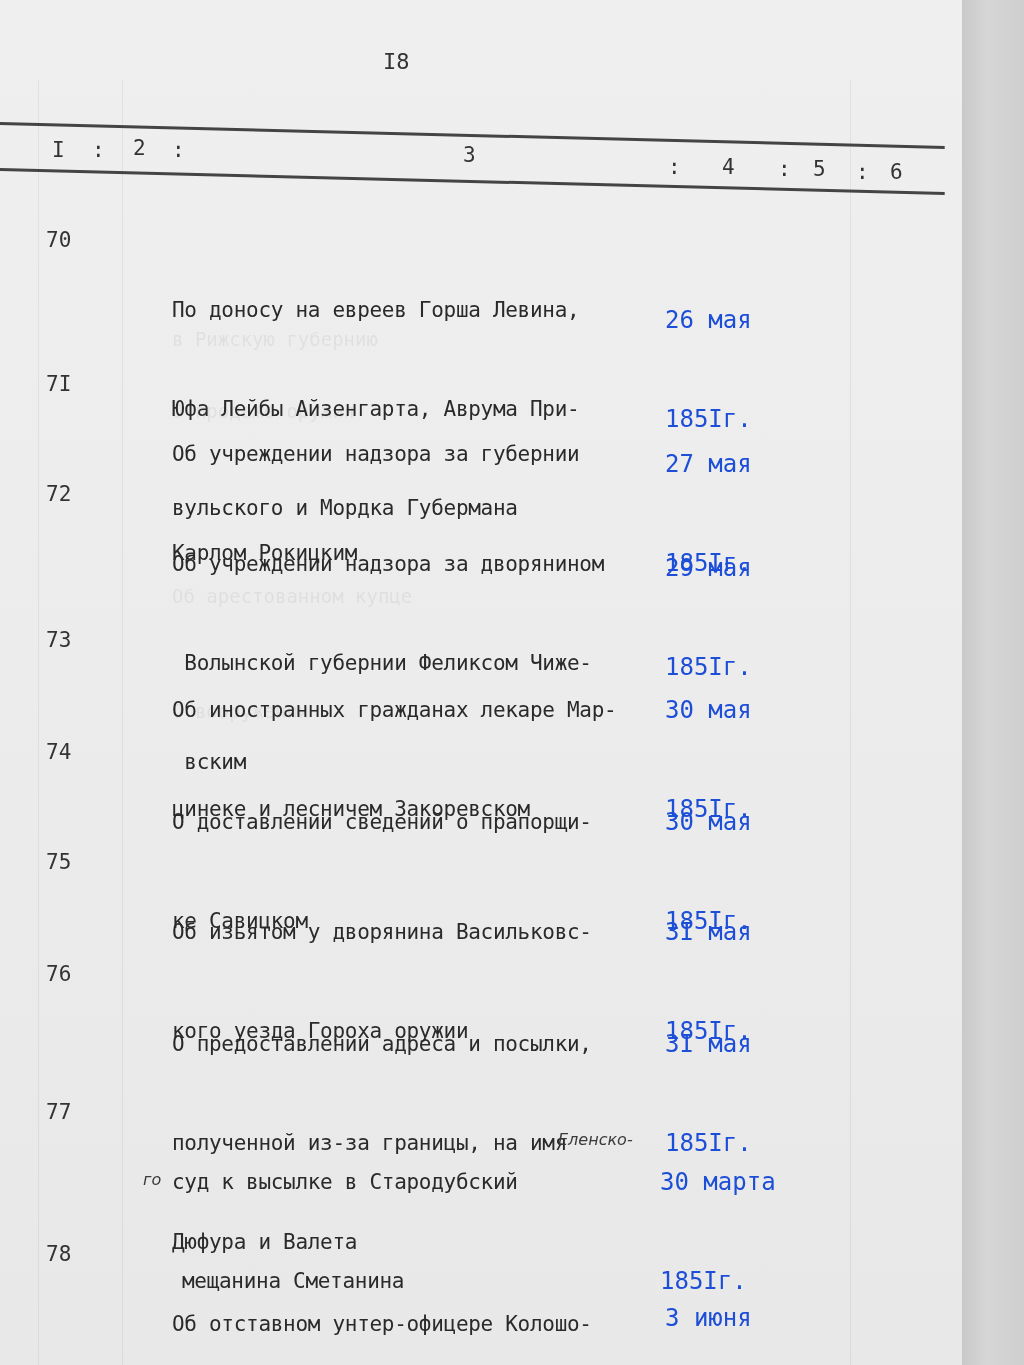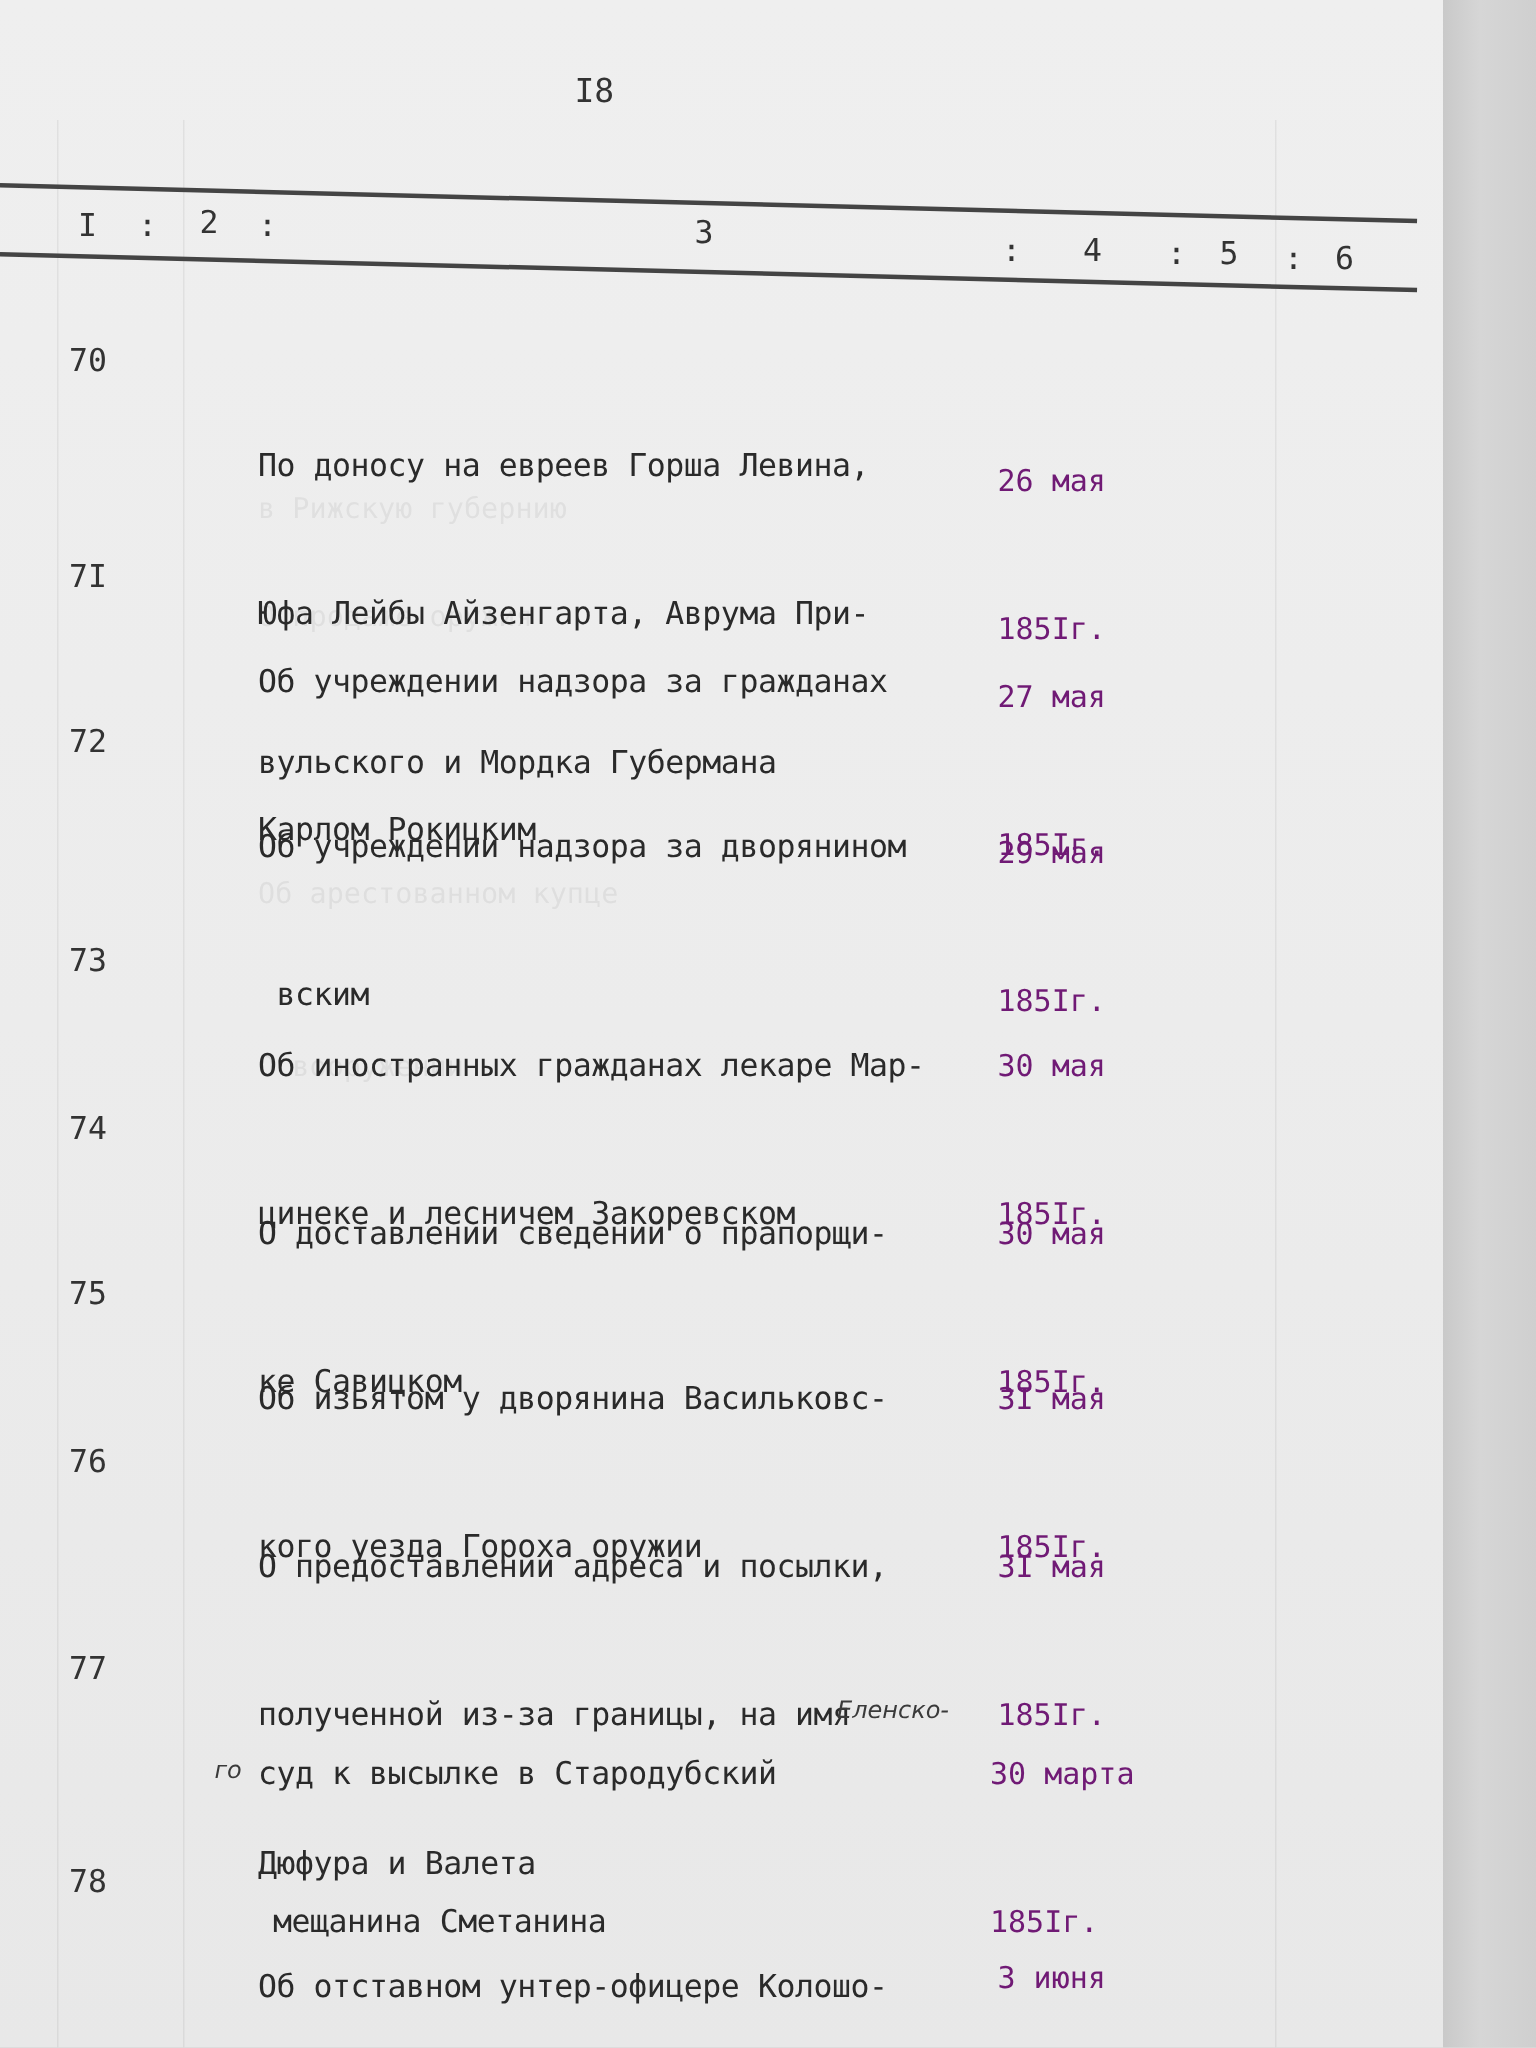--- a/index.html
+++ b/index.html
@@ -27,21 +27,21 @@
   .rule {
     position: absolute; left: 0; height: 3px; background: #444;
     transform-origin: left center;
   }
   .rule.top { top: 122px; width: 945px; transform: rotate(1.45deg); }
   .rule.bottom { top: 168px; width: 945px; transform: rotate(1.45deg); }
   .hdr { position: absolute; font-size: 21px; color: #333; }
   .entry { position: absolute; left: 0; width: 962px; }
   .num { position: absolute; left: 46px; top: 0; font-size: 21px; color: #333; }
   .desc { position: absolute; left: 172px; top: 0; font-size: 21px; line-height: 33px; color: #2a2a2a; white-space: pre; letter-spacing: -0.3px; }
-  .date { position: absolute; left: 665px; top: 10px; font-size: 20px; line-height: 33px; color: #701a75; white-space: pre; }
+  .date { position: absolute; left: 665px; top: 10px; font-size: 24px; line-height: 33px; color: #1d4ed8; white-space: pre; }
   .hand { position: absolute; font-family: "DejaVu Sans", sans-serif; font-style: italic; font-size: 16px; color: #3a3a3a; }
   .ghost { position: absolute; left: 172px; font-size: 19px; color: rgba(0,0,0,0.06); white-space: pre; }
 </style>
 </head>
 <body>
 
 <div class="page"></div>
 <div class="edge"></div>
 
 <div class="faint-vline" style="left:38px"></div>
@@ -81,33 +81,34 @@
   </div>
   <div class="date">
     <div>26 мая</div>
     <div>185Iг.</div>
   </div>
 </div>
 
 <div class="entry" style="top:372px">
   <span class="num">7I</span>
   <div class="desc">
-    <div>Об учреждении надзора за гражданах</div>
+    <div>Об учреждении надзора за губернии</div>
     <div>Карлом Рокицким</div>
   </div>
   <div class="date">
     <div>27 мая</div>
     <div>185Iг.</div>
   </div>
 </div>
 
 <div class="entry" style="top:482px">
   <span class="num">72</span>
   <div class="desc">
     <div>Об учреждении надзора за дворянином</div>
+    <div> Волынской губернии Феликсом Чиже-</div>
     <div> вским</div>
   </div>
   <div class="date" style="top:4px">
     <div>29 мая</div>
     <div>185Iг.</div>
   </div>
 </div>
 
 <div class="entry" style="top:628px">
   <span class="num">73</span>

